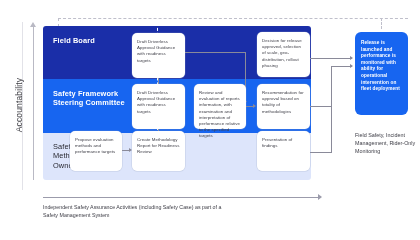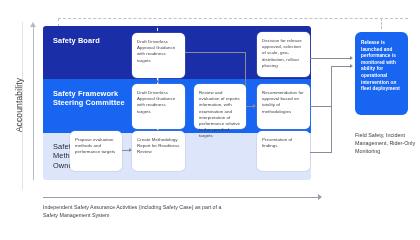--- a/index.html
+++ b/index.html
@@ -135,21 +135,21 @@
   <div class="yaxis-head"></div>
   <div class="yaxis-line"></div>
   <div class="yaxis-label">Accountability</div>
 
   <div class="dash-h"></div>
   <div class="dash-v-l"></div>
   <div class="dash-v-r"></div>
 
   <div class="lanes">
     <div class="lane lane-1">
-      <div class="lane-title">Safety Board</div>
+      <div class="lane-title">Field Board</div>
     </div>
     <div class="lane lane-2">
       <div class="lane-title">Safety Framework<br>Steering Committee</div>
     </div>
     <div class="lane lane-3">
       <div class="lane-title">Safety Framework<br>Methodology<br>Owners</div>
     </div>
   </div>
 
   <div class="dash-v-m"></div>

